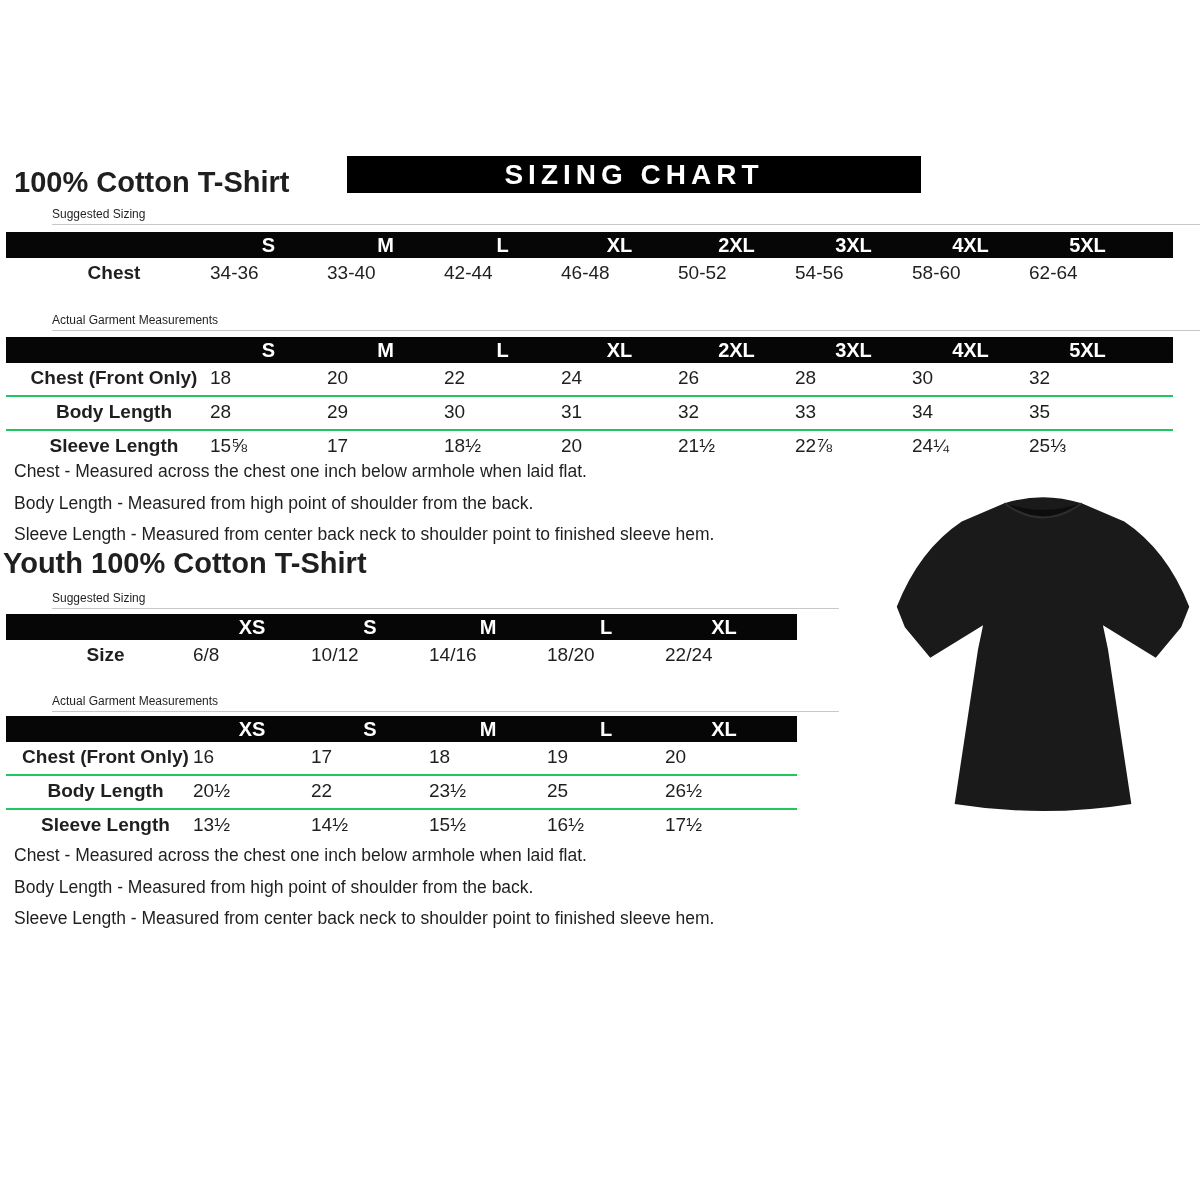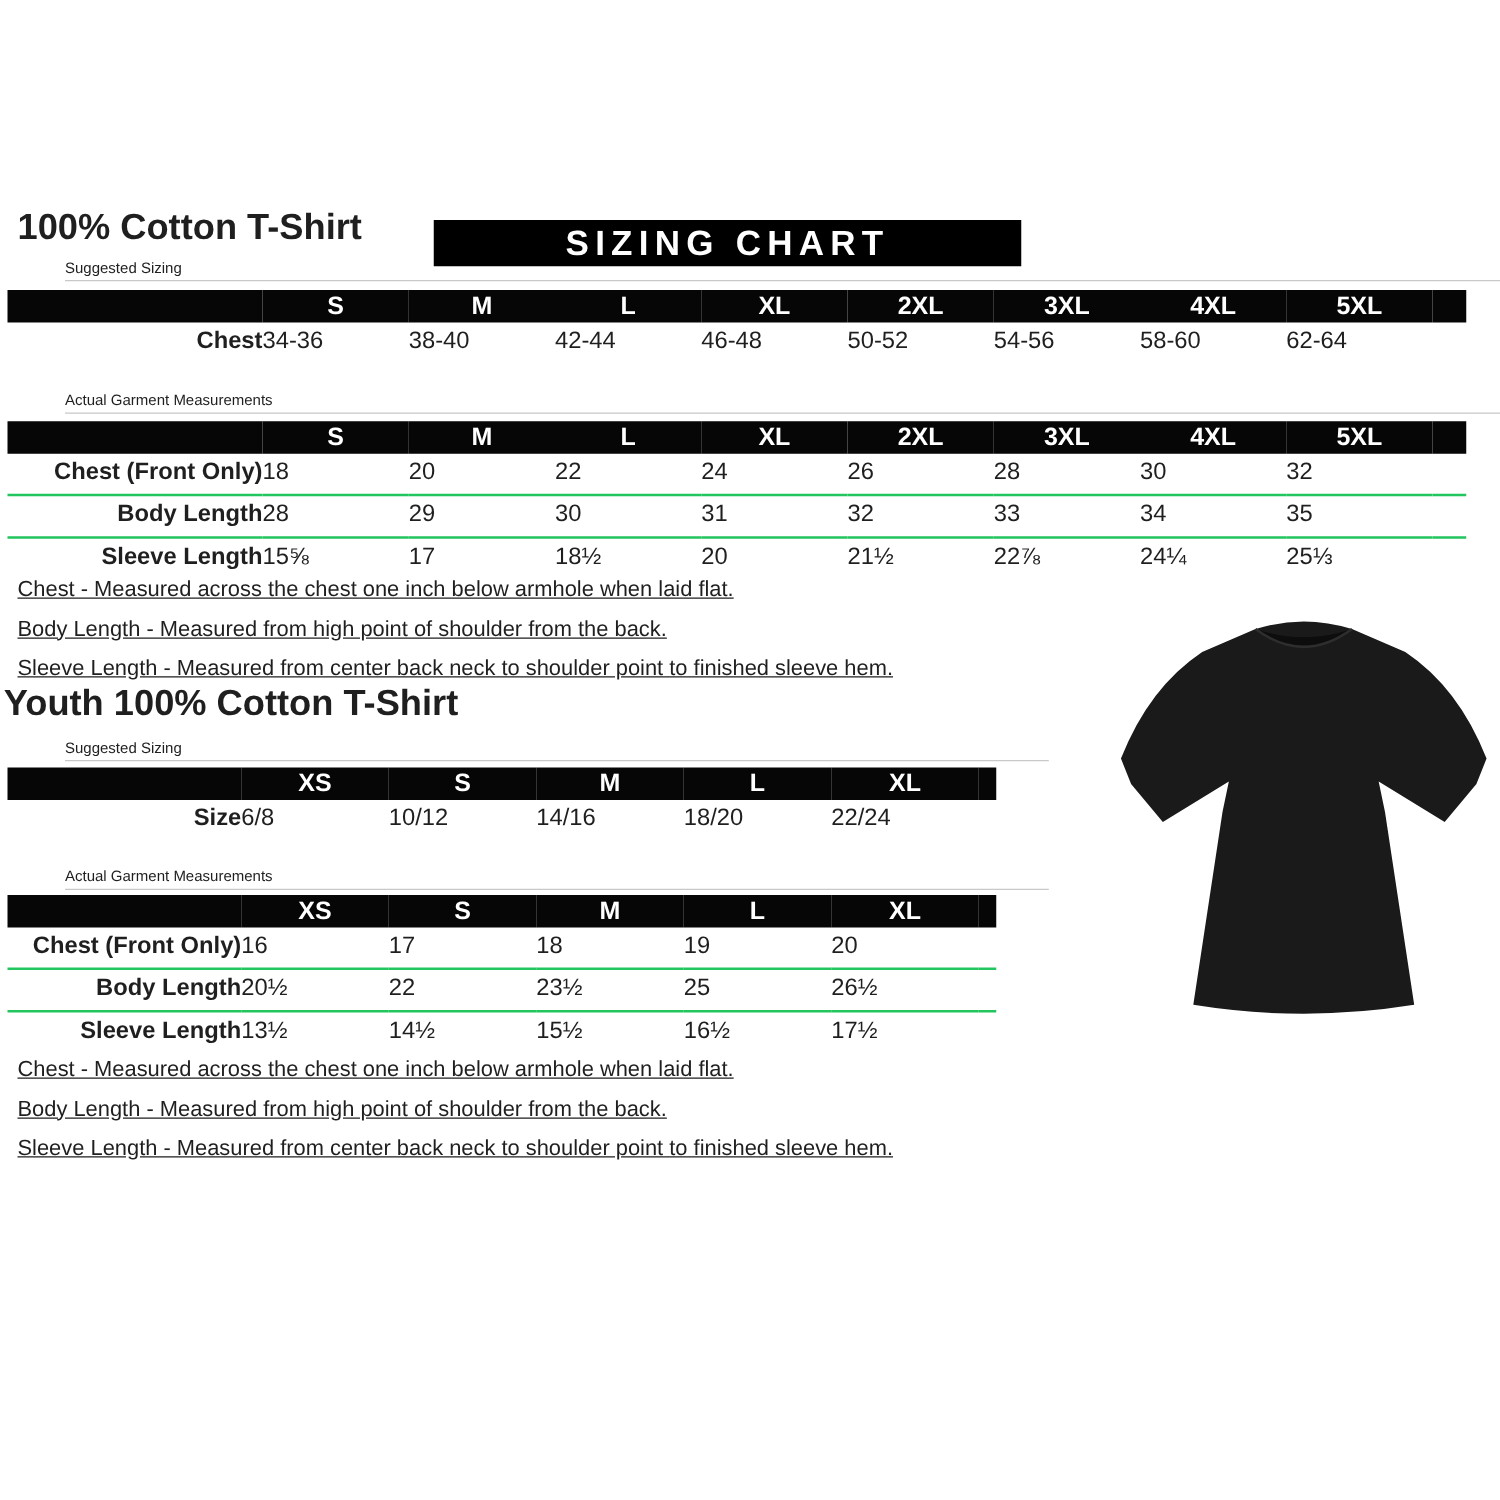--- a/index.html
+++ b/index.html
@@ -8,29 +8,29 @@
     font-family:"Liberation Sans","DejaVu Sans",sans-serif;color:#1f1f1f;
     overflow:hidden;
   }
   .abs{position:absolute;}
   .title{font-size:29px;font-weight:bold;margin:0;white-space:nowrap;}
   .banner{
     background:#000000;color:#ffffff;font-weight:bold;font-size:28px;
     letter-spacing:5px;text-align:center;line-height:37px;height:37px;
   }
   .sec{font-size:12px;padding-bottom:3px;border-bottom:1px solid #c8c8c8;margin-left:44px;}
-  .notes div{font-size:17.5px;line-height:31.5px;white-space:nowrap;text-decoration:underline;}
+  .notes div{font-size:17.5px;line-height:31.5px;white-space:nowrap;}
 
   table.sz{border-collapse:collapse;table-layout:fixed;width:100%;}
   table.sz thead th{
     background:#060606;color:#ffffff;font-weight:bold;font-size:20px;
     text-align:center;height:26px;padding:0;
   }
   table.sz tbody th{
-    text-align:right;font-size:19px;font-weight:bold;
+    text-align:center;font-size:19px;font-weight:bold;
     padding:4px 0 6px 12px;white-space:nowrap;
   }
   table.sz tbody td{text-align:left;font-size:19px;padding:4px 0 6px;}
   table.sz tbody tr + tr{border-top:2px solid #22c55e;}
   .sfx{font-weight:bold;}
 
   .t-adult col.c-label{width:204px}
   .t-adult col.c-data{width:117px}
   .t-adult col.c-pad{width:27px}
   .t-youth col.c-label{width:187px}
@@ -40,21 +40,21 @@
   
   .sugg tbody th, .sugg tbody td{padding-top:6px;padding-bottom:12px;}
 </style>
 </head>
 <body>
 
 <div>
 
   <h1 class="abs title" style="left:14px;top:166px;">100% Cotton T-Shirt</h1>
 
-  <div class="abs banner" style="left:347px;top:176px;width:470px;">SIZING CHART</div>
+  <div class="abs banner" style="left:347px;top:156px;width:574px;">SIZING CHART</div>
 
   <div class="abs sec" style="left:8px;top:207px;width:1163px;">Suggested Sizing</div>
   <div class="abs t-adult sugg" style="left:6px;top:232px;width:1167px;">
       <table class="sz">
         <colgroup>
           <col class="c-label">
           <col class="c-data">
           <col class="c-data">
           <col class="c-data">
           <col class="c-data">
@@ -75,21 +75,21 @@
             <th>3XL</th>
             <th>4XL</th>
             <th>5XL</th>
             <th></th>
           </tr>
         </thead>
         <tbody>
           <tr>
             <th><span>Chest</span></th>
             <td>34-36</td>
-            <td>38-40</td>
+            <td>33-40</td>
             <td>42-44</td>
             <td>46-48</td>
             <td>50-52</td>
             <td>54-56</td>
             <td>58-60</td>
             <td>62-64</td>
             <td></td>
           </tr>
         </tbody>
       </table>

